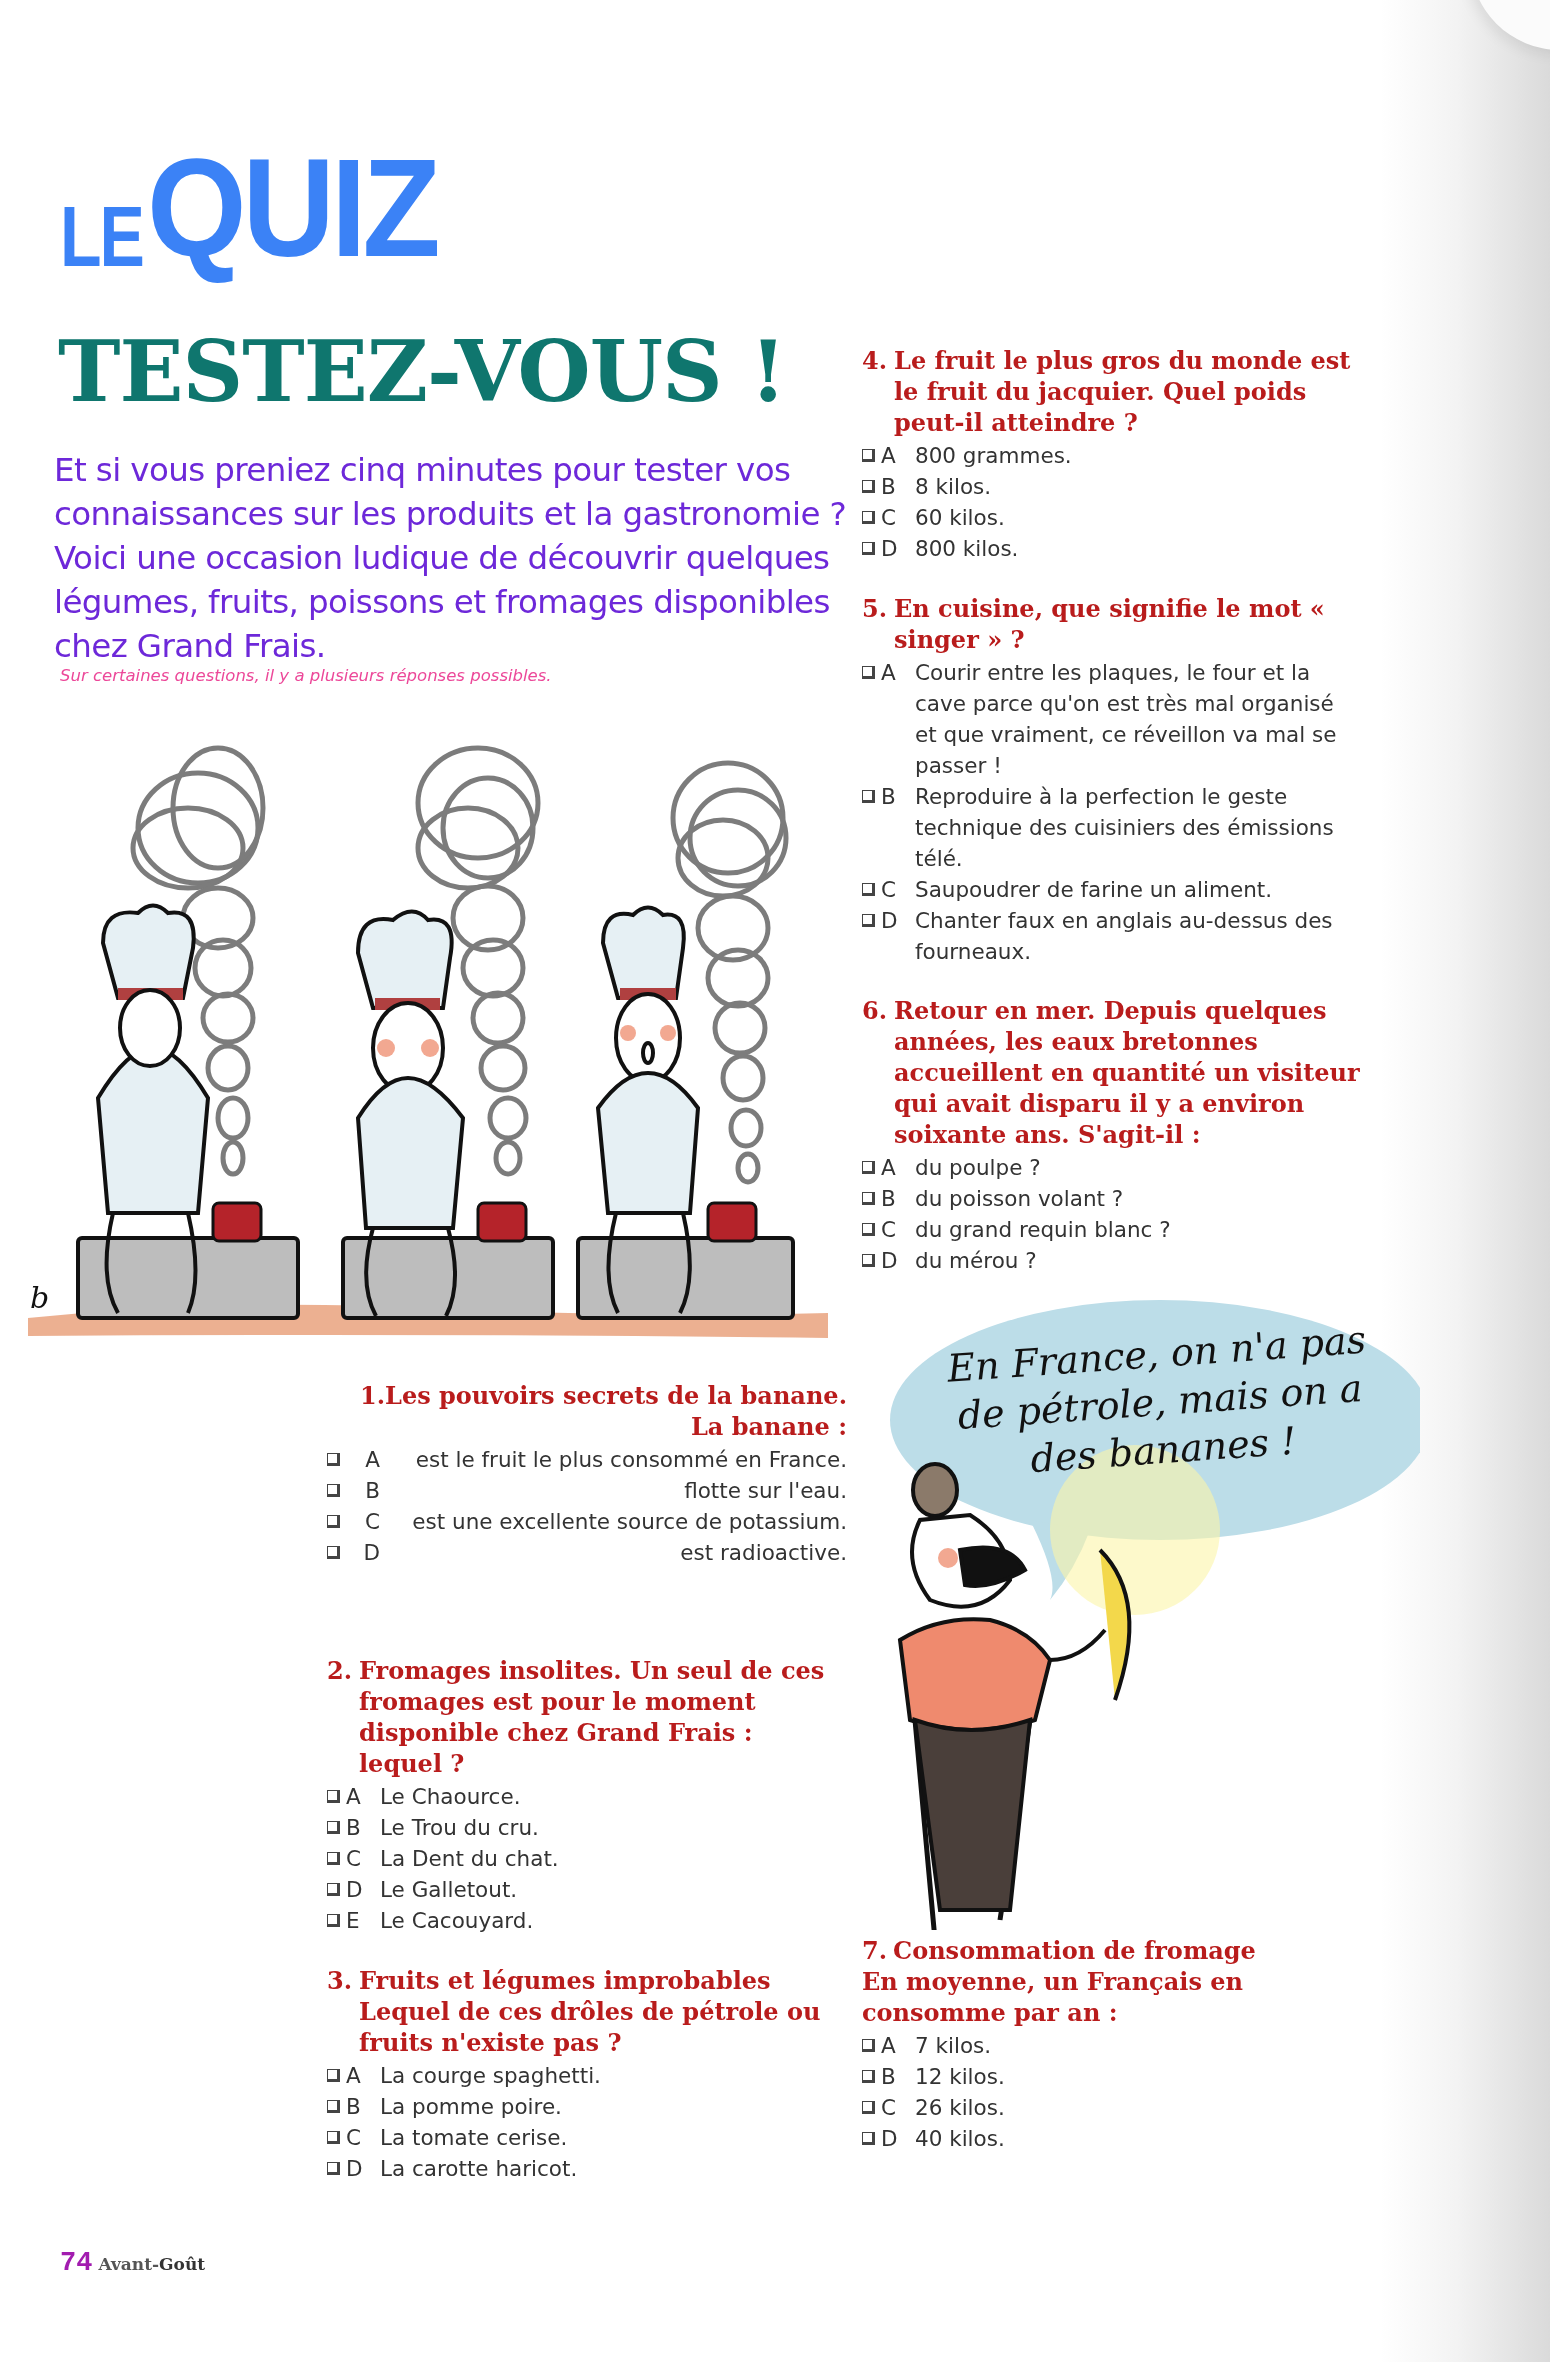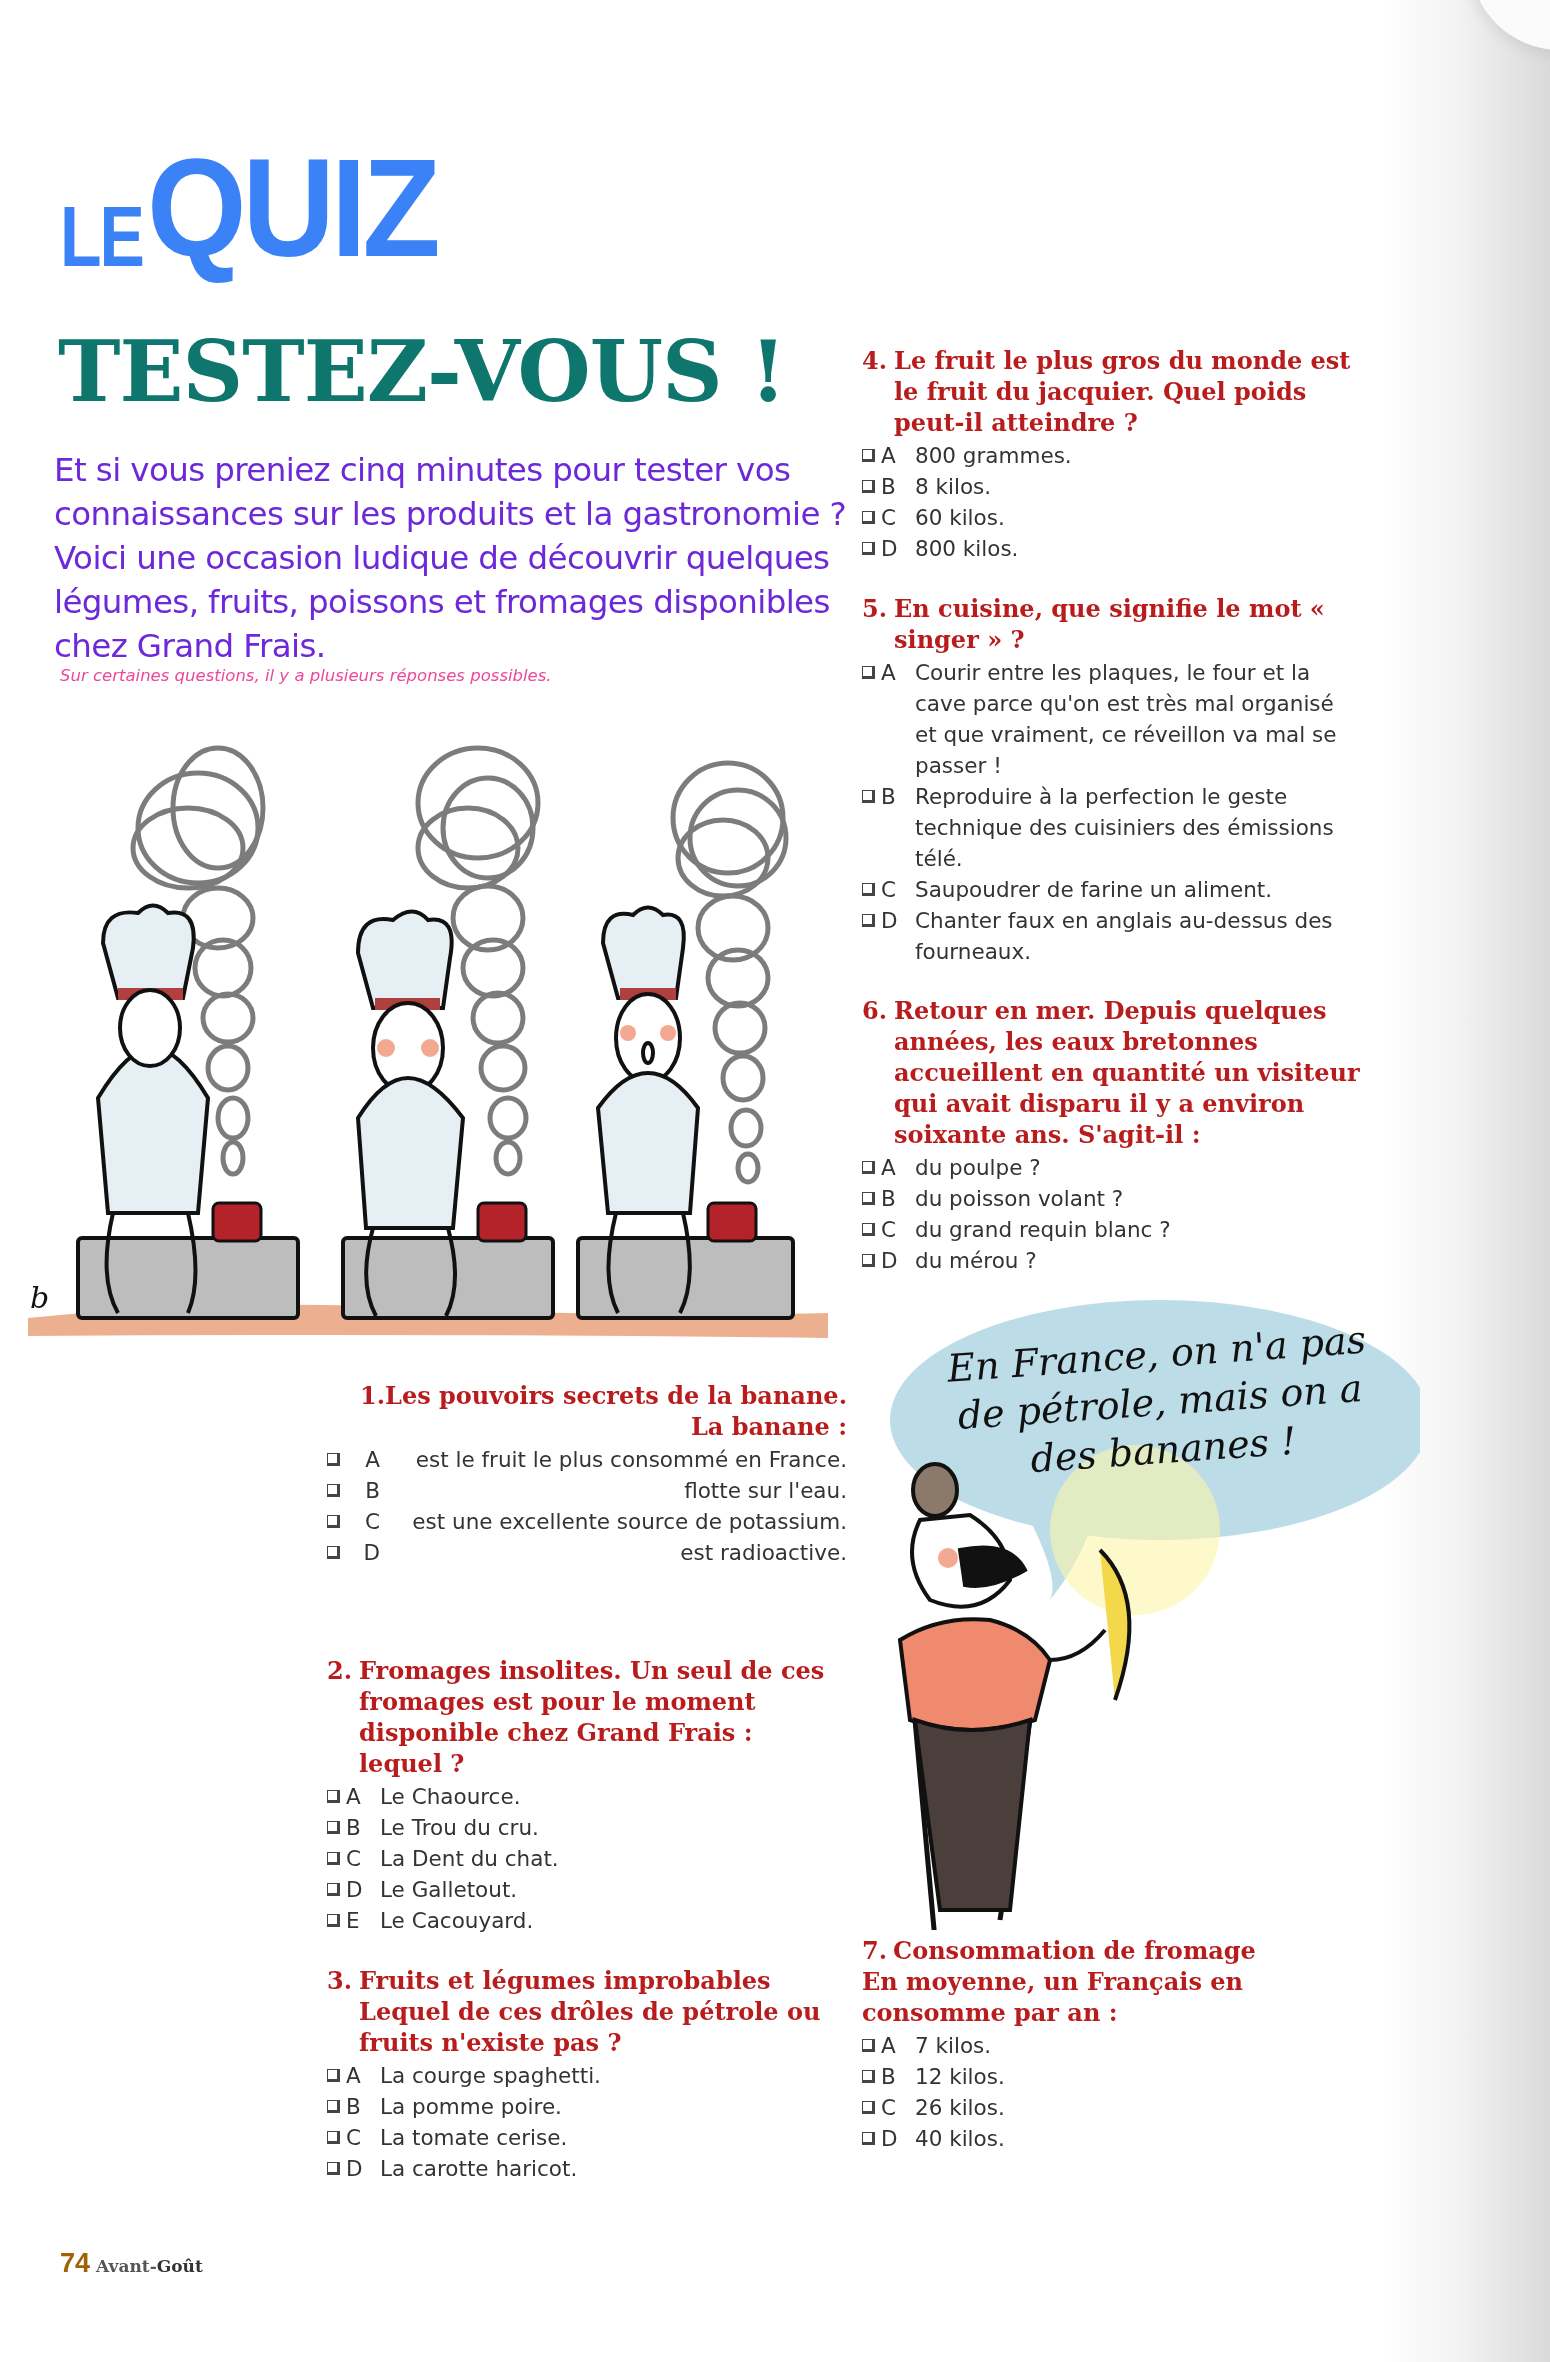--- a/index.html
+++ b/index.html
@@ -50,21 +50,21 @@
     cursor: pointer;
   }
   .q .opt .box {
     flex: 0 0 auto; width: 13px; height: 13px; margin-top: 9px; margin-right: 6px;
     border: 1.5px solid #444; border-right-width: 3px; border-bottom-width: 3px; background: #fff;
     box-sizing: border-box;
   }
   .q .opt .letter { flex: 0 0 auto; width: 34px; }
   .q .opt .text { flex: 1 1 auto; }
   .footer { position: absolute; left: 60px; top: 2248px; }
-  .footer .pg { font-family: Liberation Sans, sans-serif; font-weight: bold; font-size: 27px; color: #a16207; }
+  .footer .pg { font-family: Liberation Mono, monospace; font-weight: bold; font-size: 27px; color: #a21caf; }
   .footer .mag { font-family: "DejaVu Serif", serif; font-size: 17px; color: #555; margin-left: 6px; font-weight: bold; }
   .footer .mag b { color: #333; }
 </style>
 </head>
 <body>
 
 <div class="page-shade"></div>
 <div class="corner-curl"></div>
 
 <div class="brand">

